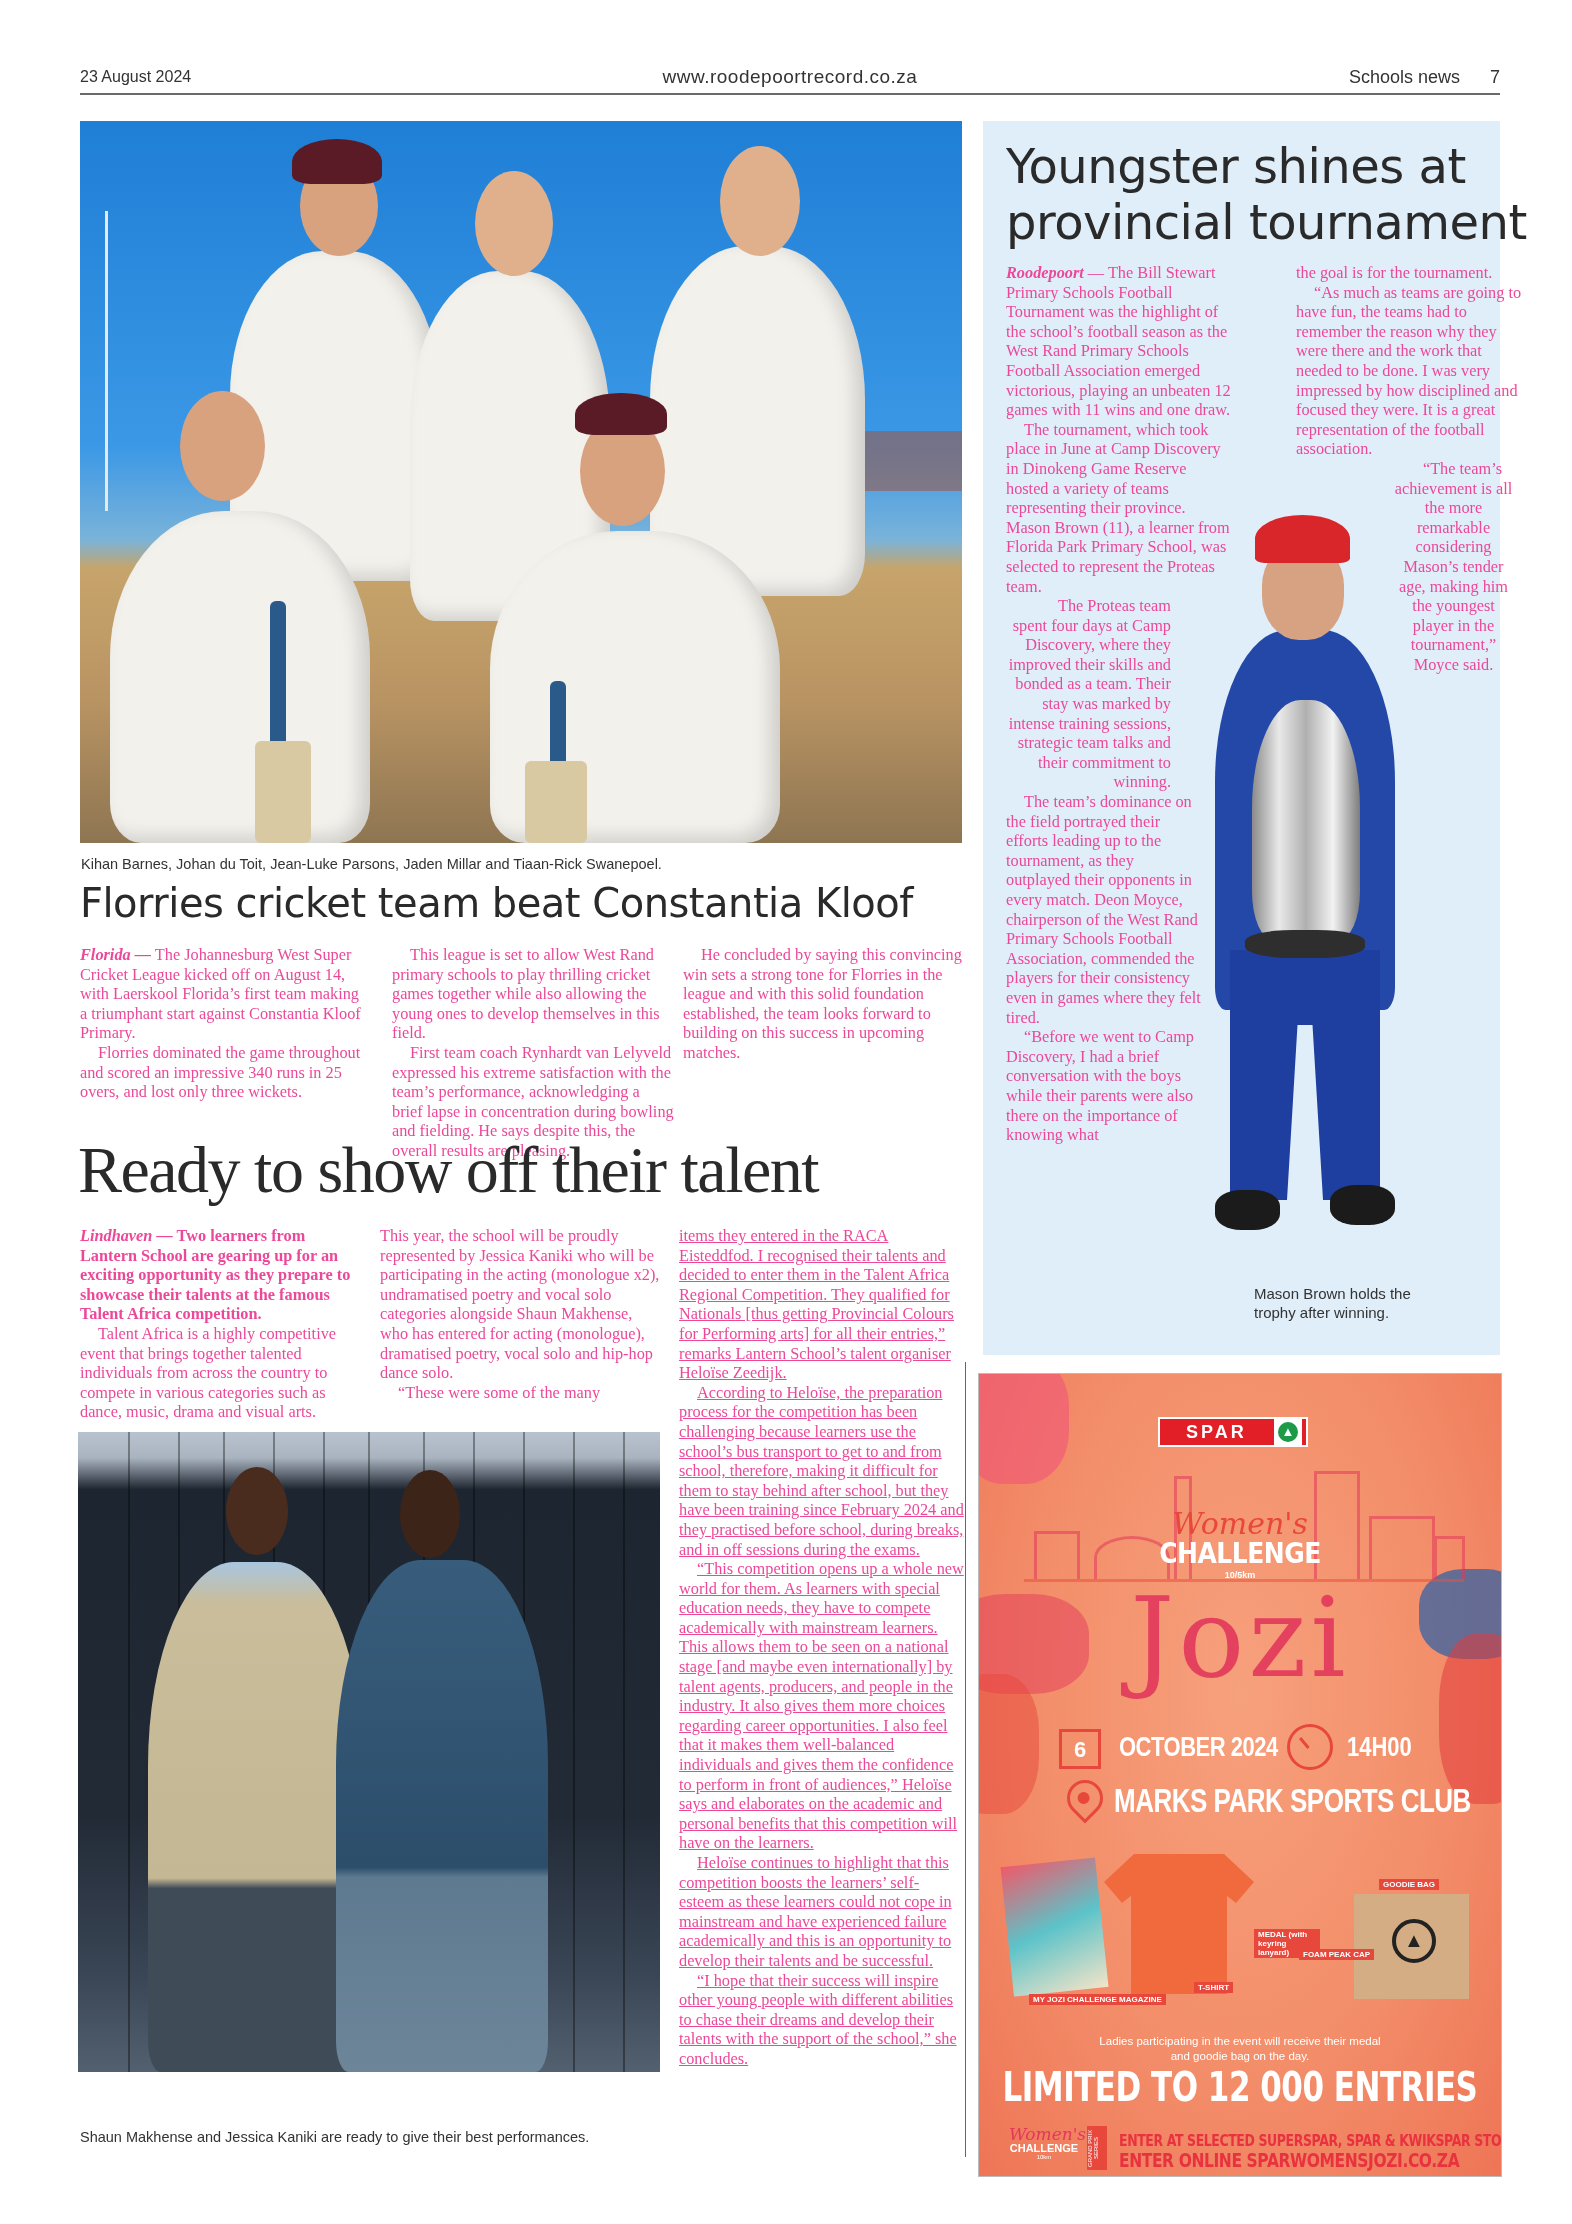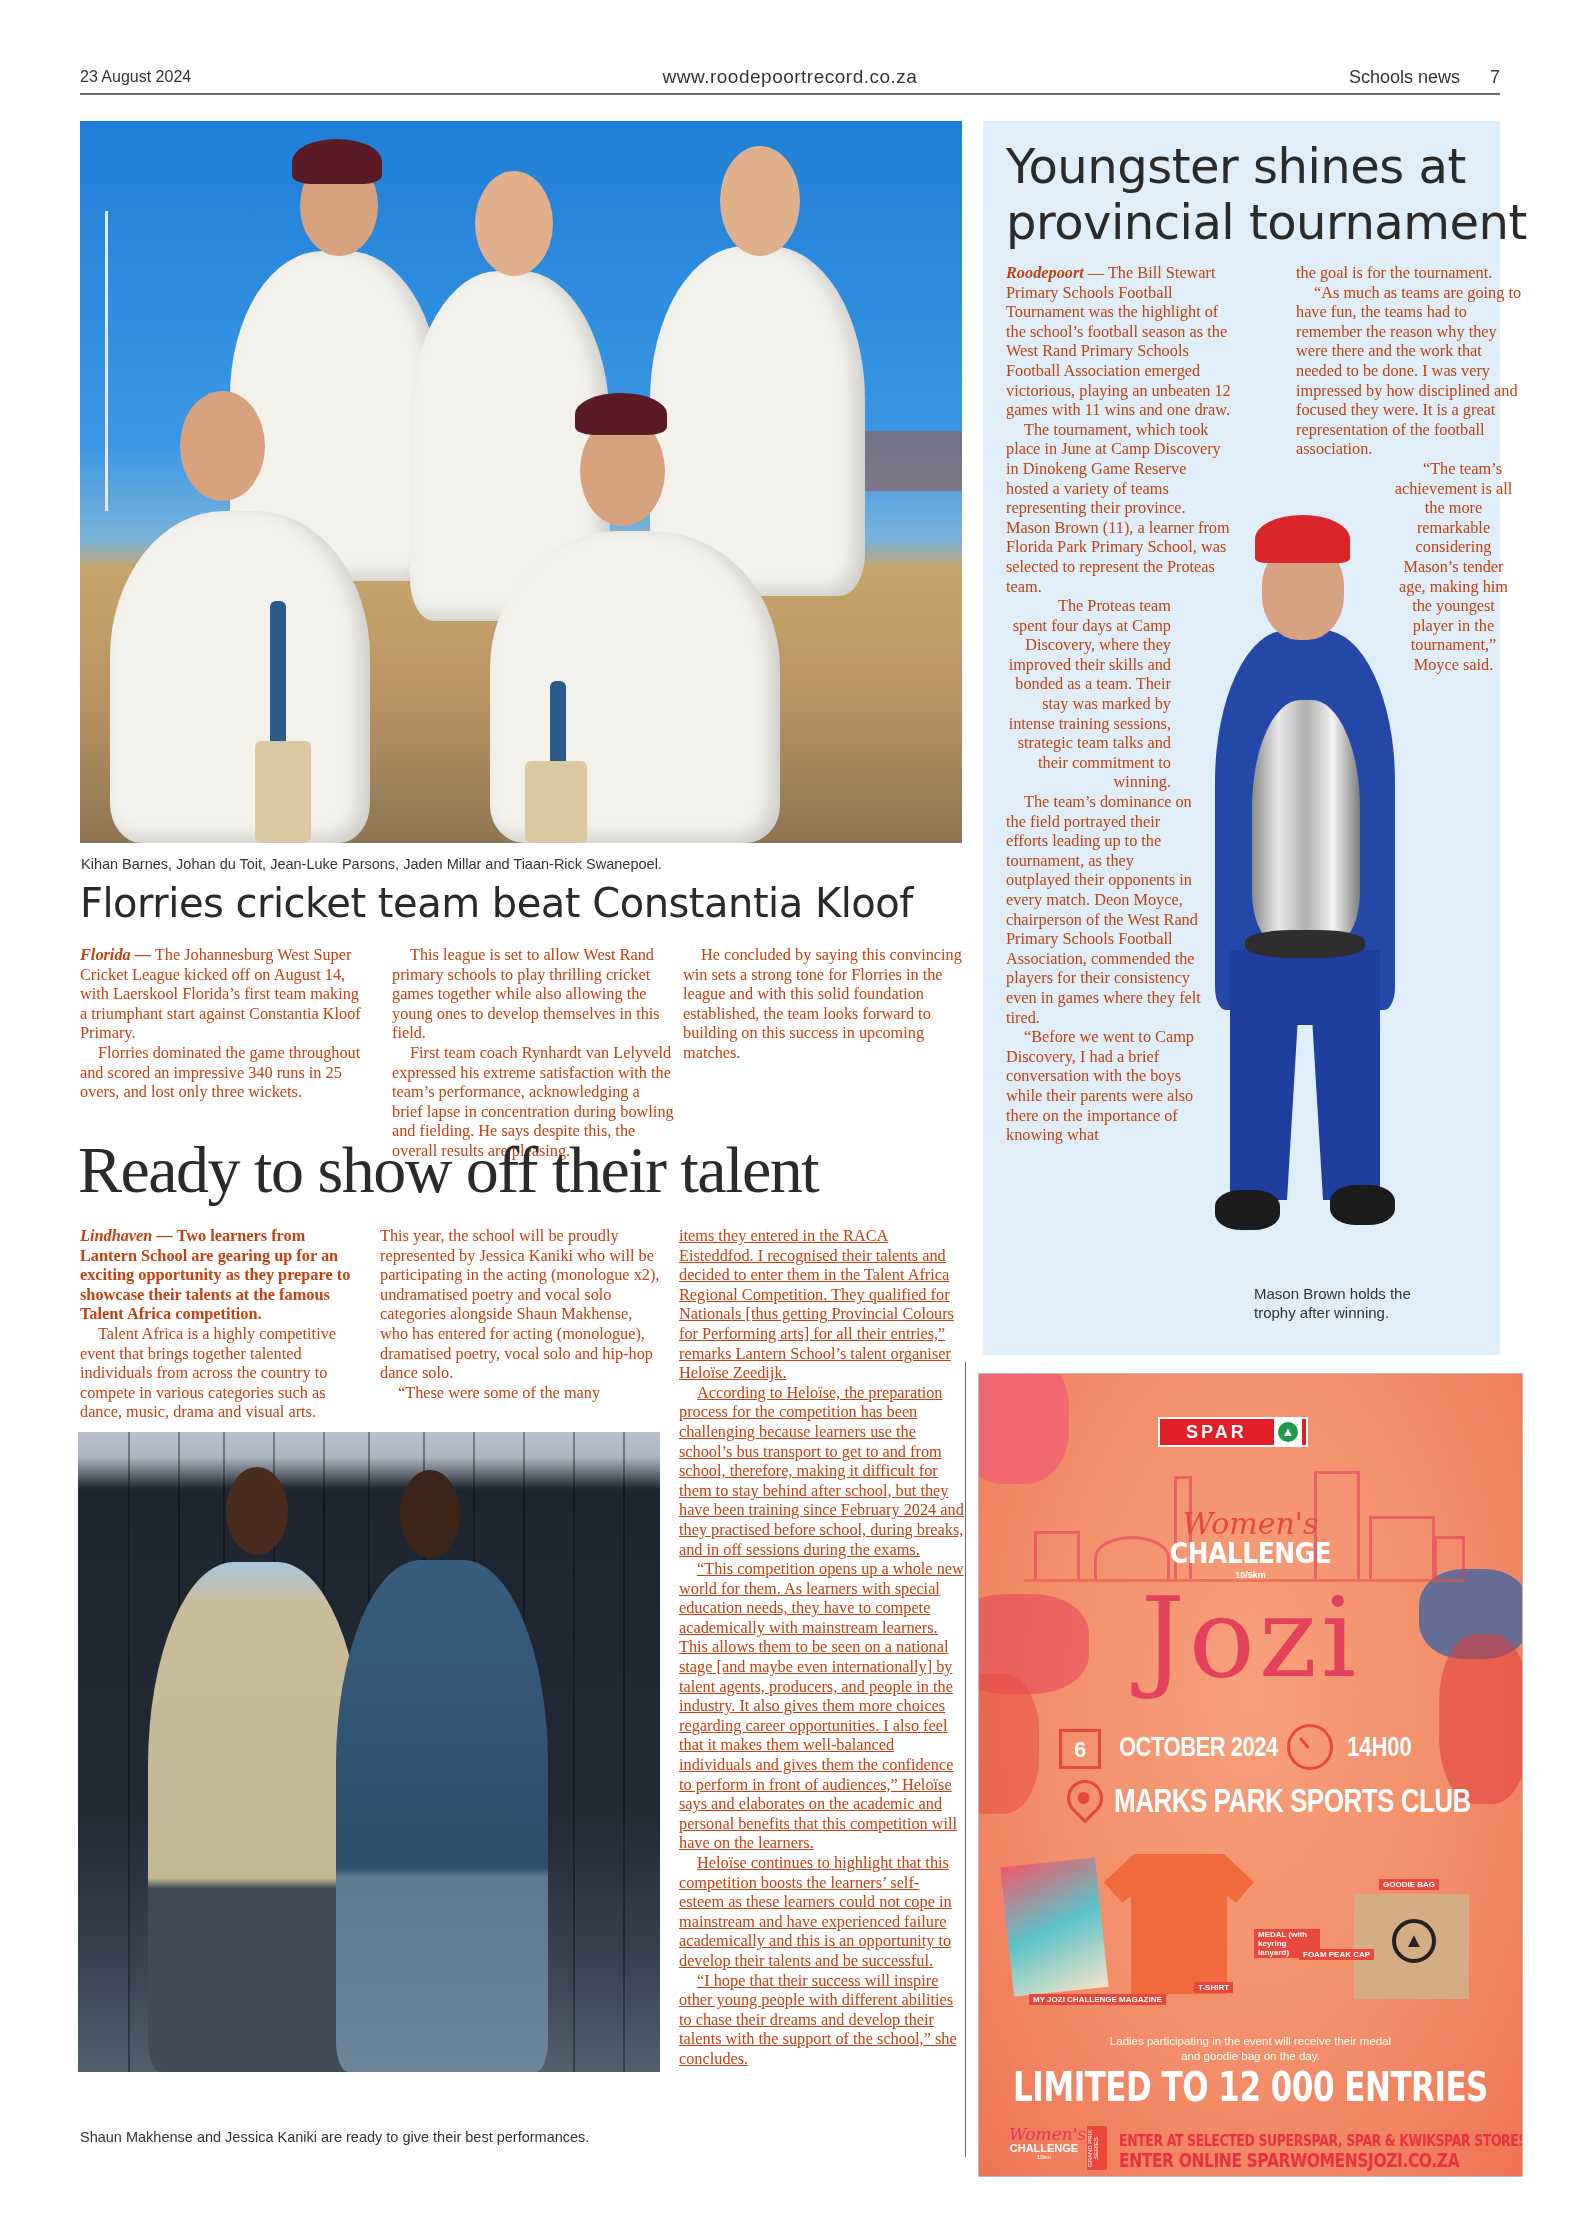--- a/index.html
+++ b/index.html
@@ -24,31 +24,31 @@
   .cricket-photo .pole { position: absolute; left: 25px; top: 90px; width: 3px; height: 300px; background: #e8e8e8; }
   .cricket-photo .bat { position: absolute; background: #d8c9a2; border-radius: 6px; }
 
   .stage-photo { left: 78px; top: 1432px; width: 582px; height: 640px;
     background: linear-gradient(to bottom, #b8c3cf 0%, #aab4c0 4%, #1d2530 9%, #222a36 60%, #3a4656 85%, #52606f 100%); }
   .stage-photo .fold { position: absolute; top: 0; width: 2px; height: 100%; background: rgba(0,0,0,0.35); }
   .stage-photo .person { position: absolute; border-radius: 40% 40% 6% 6%; }
   .stage-photo .head { position: absolute; border-radius: 50%; background: #4a2c1f; }
 
   .ad { position: absolute; left: 978px; top: 1373px; width: 522px; height: 802px; border: 1px solid #bbb; overflow: hidden;
-    background: radial-gradient(ellipse at 50% 40%, #f7a07c 0%, #f38e6a 55%, #ee7556 100%); font-family: "Liberation Sans", sans-serif; padding-left: 21px; }
+    background: radial-gradient(ellipse at 50% 40%, #f7a07c 0%, #f38e6a 55%, #ee7556 100%); font-family: "Liberation Sans", sans-serif; }
 
   
   .caption { position: absolute; font-family: "Liberation Sans", sans-serif; font-size: 14.5px; color: #333; line-height: 19px; }
 
   
   .hl-sans { position: absolute; font-family: "DejaVu Sans", sans-serif; color: #2a2a2a; font-weight: normal; letter-spacing: -0.5px; }
   .hl-serif { position: absolute; font-family: "Liberation Serif", serif; color: #2a2a2a; font-weight: normal; letter-spacing: -1.5px; }
 
   
-  .col { position: absolute; font-size: 16.3px; line-height: 19.6px; color: #c2410c; text-align: left; }
+  .col { position: absolute; font-size: 16.3px; line-height: 19.6px; color: #ec4899; text-align: left; }
   .col p { margin: 0; text-indent: 18px; }
   .col p.first { text-indent: 0; }
   .dateline { font-style: italic; font-weight: bold; }
   .lede { font-weight: bold; }
 
   .vrule { position: absolute; width: 1px; background: #666; }
 
   
   .sidebar { position: absolute; left: 983px; top: 121px; width: 517px; height: 1234px; background: #dfeef9; }
   .mason { position: absolute; left: 1200px; top: 510px; width: 210px; height: 780px; }

